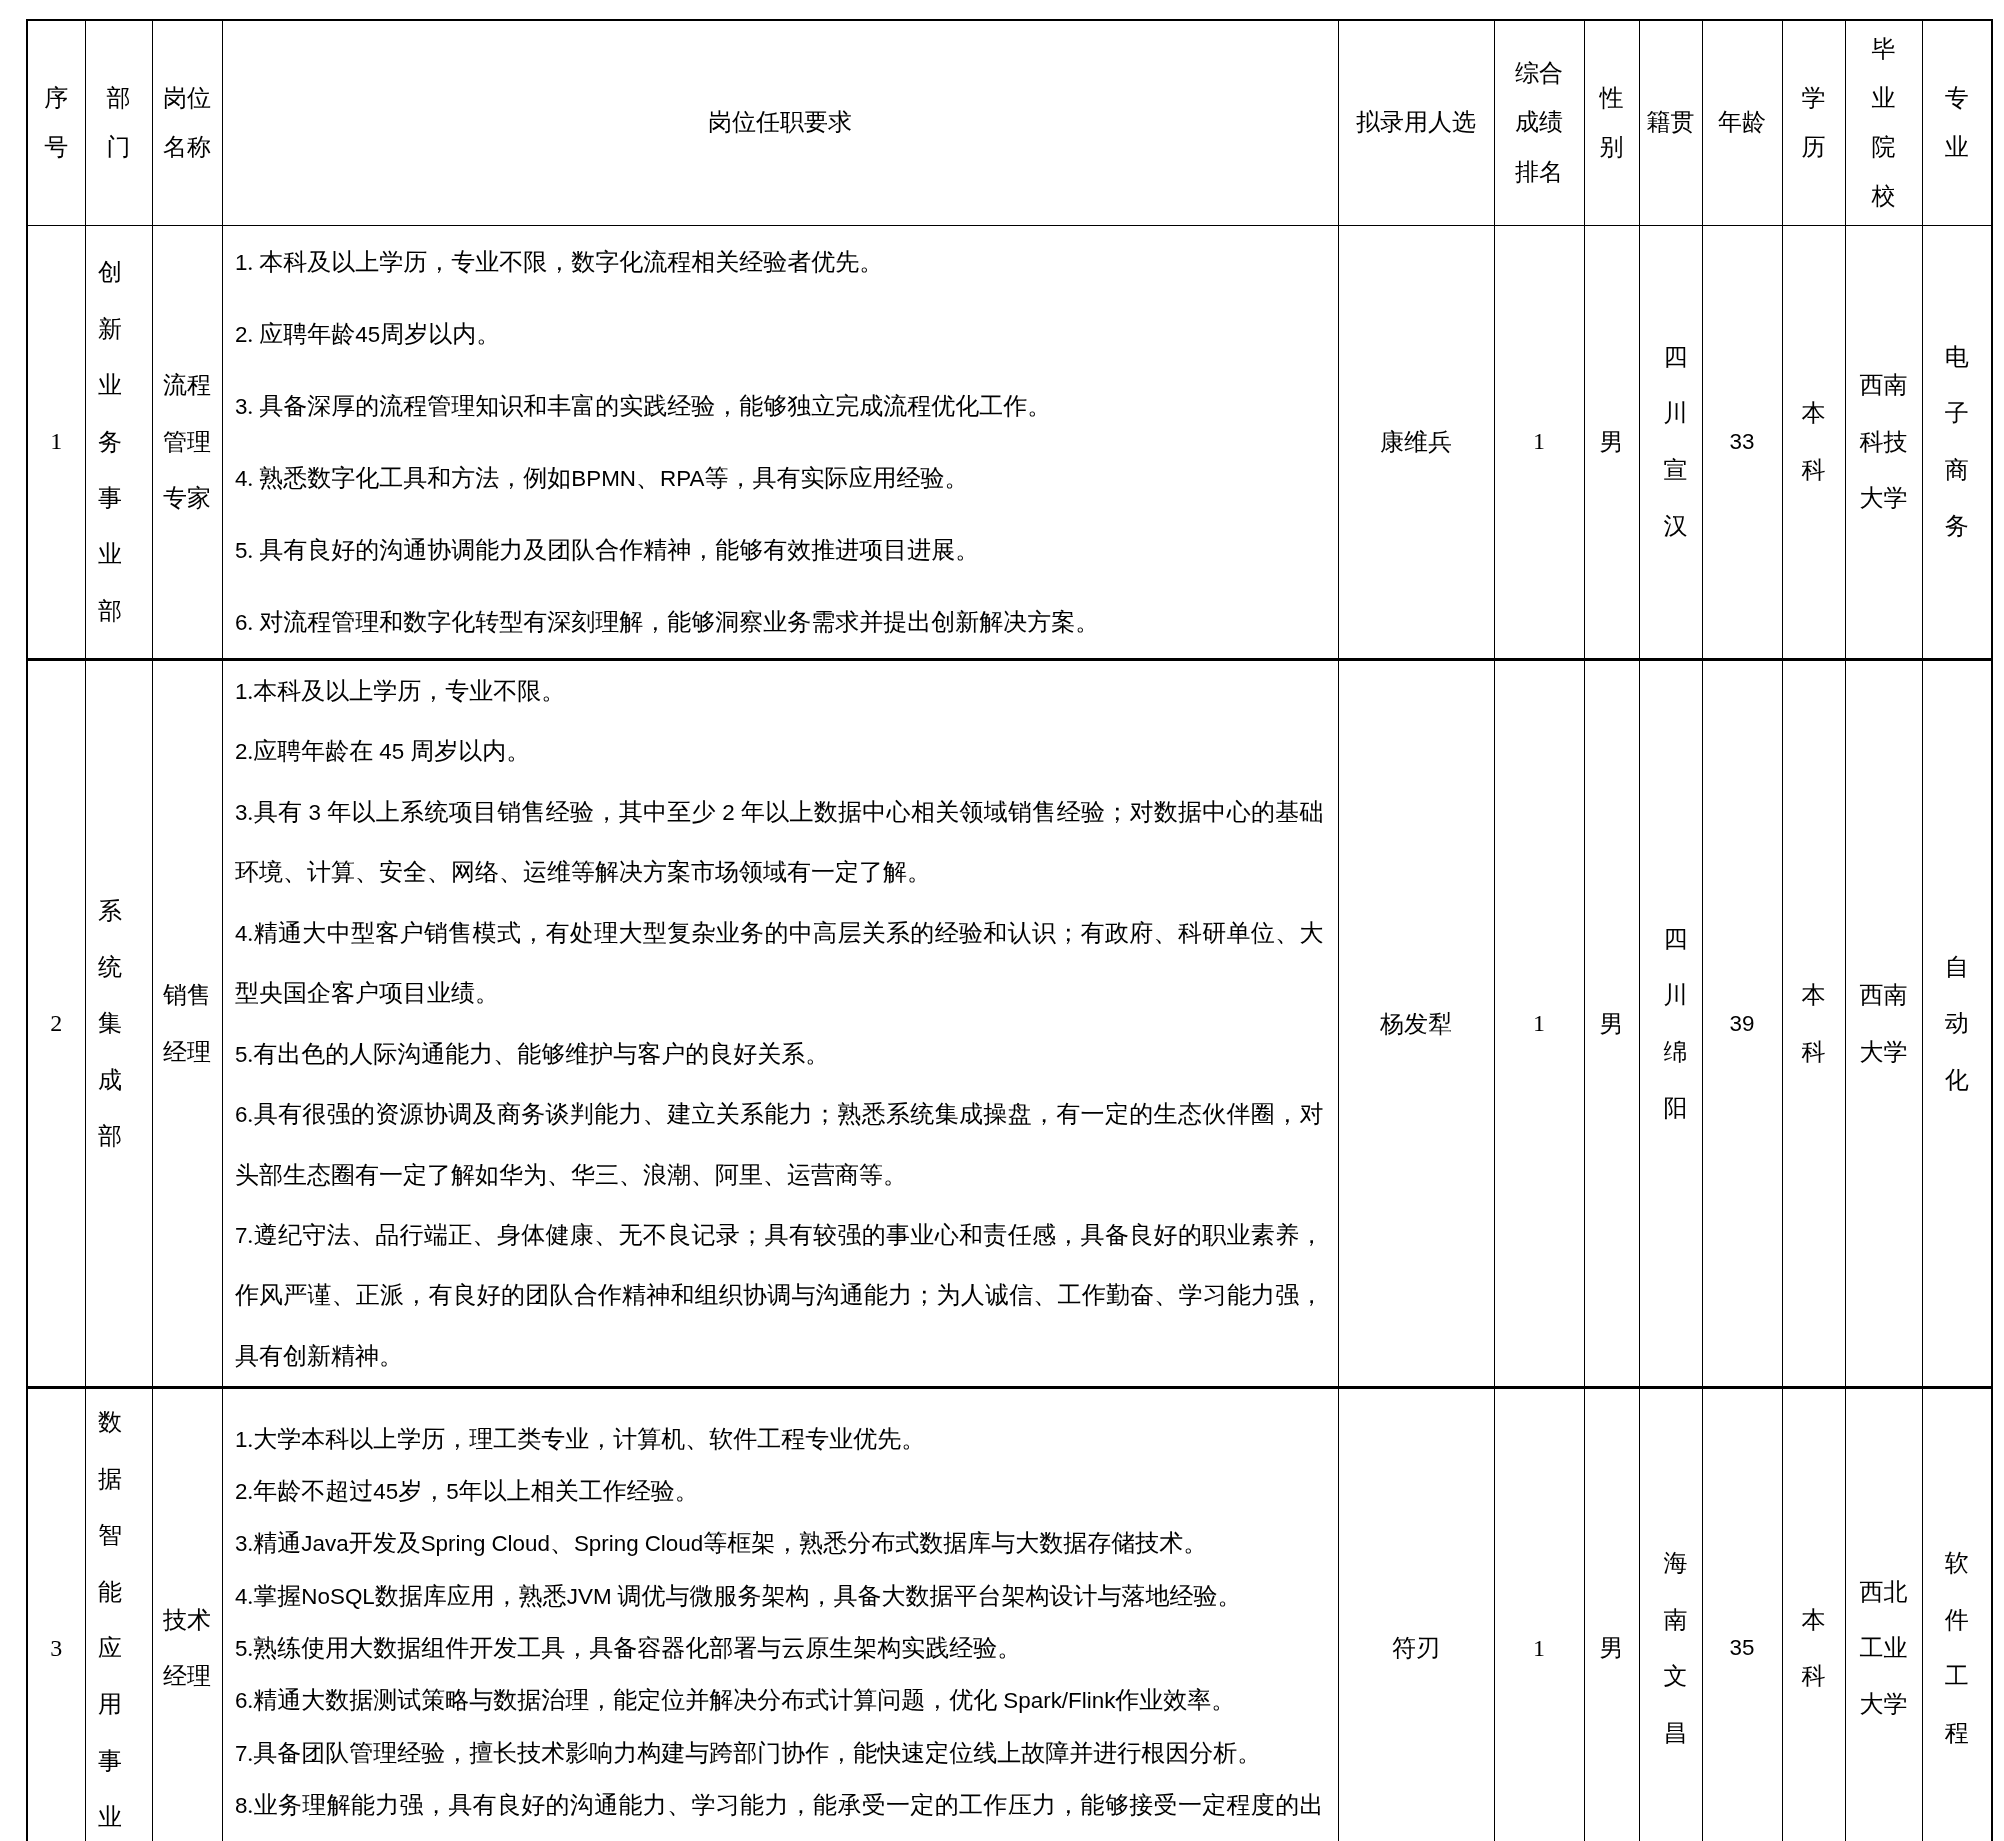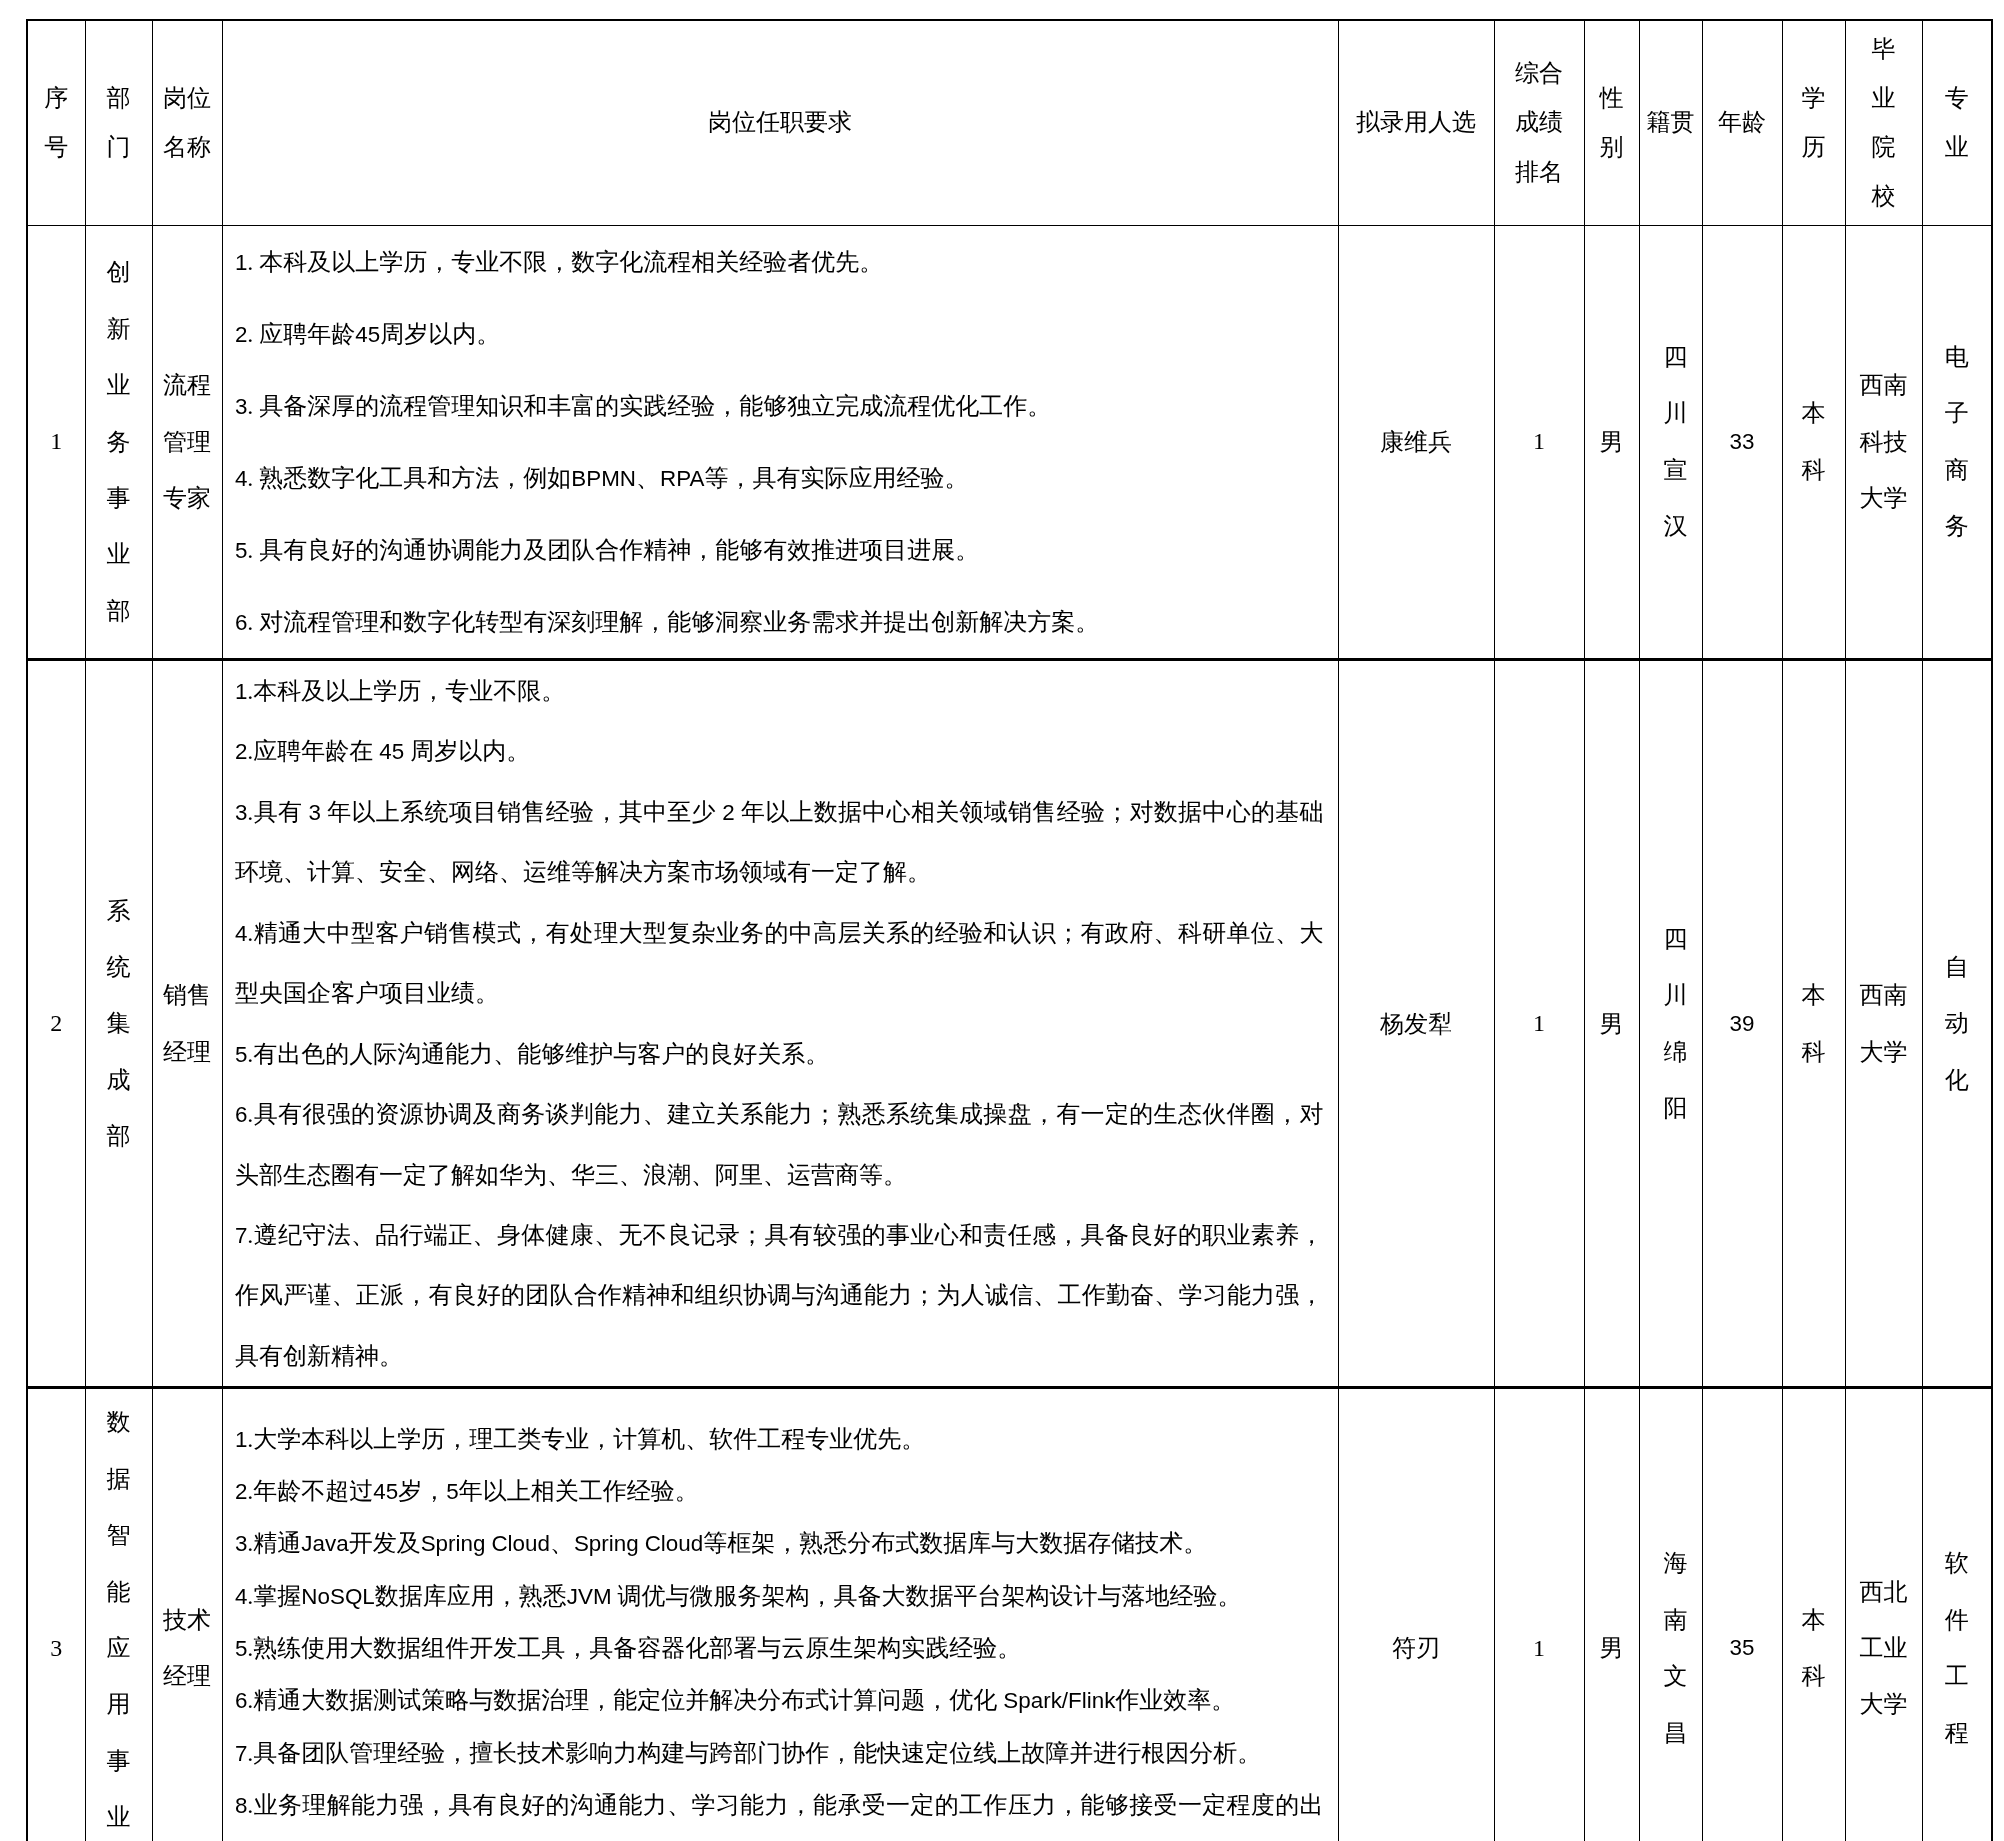--- a/index.html
+++ b/index.html
@@ -42,21 +42,21 @@
   th.h-seq    { padding: 0 9.3px; word-break: break-all; }
   th.h-dept   { padding: 0 12.4px; word-break: break-all; }
   th.h-pos    { padding: 0 9.3px; word-break: break-all; }
   th.h-rank   { padding: 0 15.5px; word-break: break-all; }
   th.h-gender { padding: 0 6.2px;  word-break: break-all; }
   th.h-home   { padding: 0 1px; word-break: break-all; }
   th.h-edu    { padding: 0 9.3px; word-break: break-all; }
   th.h-school { padding: 0 17px; word-break: break-all; }
   th.h-major  { padding: 0 14px; word-break: break-all; }
 
-  td.c-dept   { word-break: break-all; text-align: center; line-height: 2.35; padding: 0 12.4px; margin-top: 8px; }
+  td.c-dept   { word-break: break-all; text-align: left; line-height: 2.35; padding: 0 12.4px; margin-top: 8px; }
   td.c-pos    { word-break: break-all; text-align: center; line-height: 2.35; padding: 0 9.3px; }
   td.c-home   { word-break: break-all; text-align: center; line-height: 2.35; padding: 0 24px; }
   td.c-edu    { word-break: break-all; text-align: center; line-height: 2.35; padding: 0 9.3px; }
   td.c-school { word-break: break-all; text-align: center; line-height: 2.35; padding: 0 12px; }
   td.c-major  { word-break: break-all; text-align: center; line-height: 2.35; padding: 0 14px; }
 
   td.center { text-align: center; }
   td.c-req {
     white-space: pre-line;
     text-align: justify;

